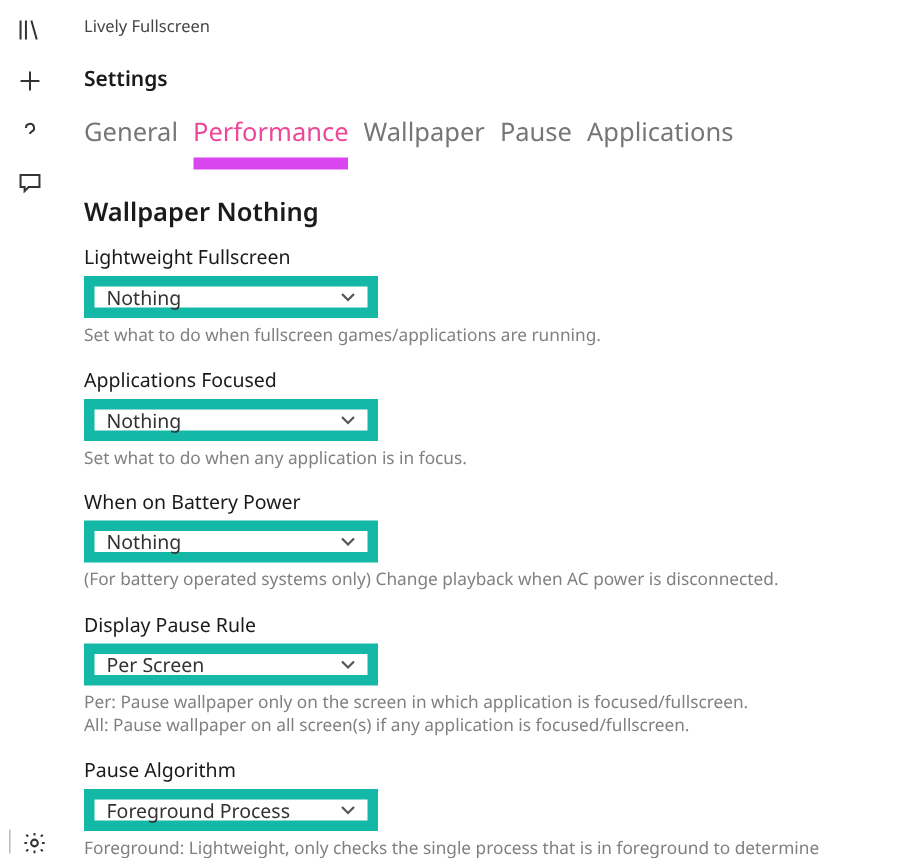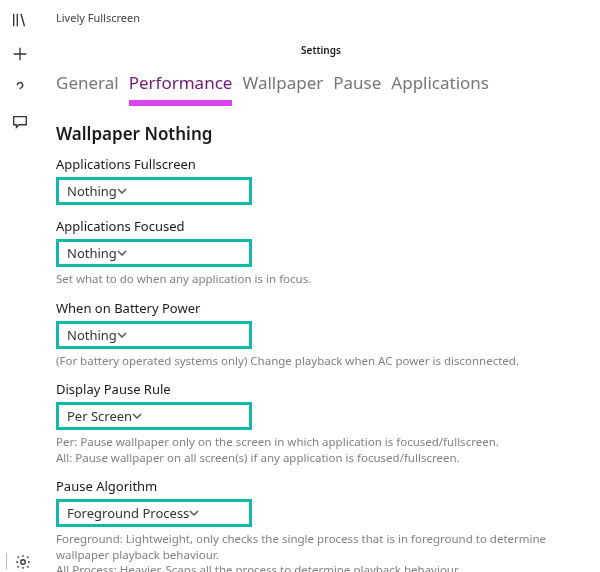--- a/index.html
+++ b/index.html
@@ -37,60 +37,60 @@
       flex: 1;
       padding: 10px 14px 10px 16px;
       overflow: hidden;
     }
     .app-title {
       font-size: 11px;
       color: #444;
       margin-bottom: 18px;
     }
     .page-heading {
-      font-size: 10px;
+      font-size: 14px;
       font-weight: 600;
       margin-bottom: 14px;
-      text-align: center;
     }
     .tabs {
       display: flex;
       gap: 10px;
       margin-bottom: 16px;
     }
     .tab {
       font-size: 17px;
       color: #767676;
       padding-bottom: 6px;
       cursor: pointer;
       font-weight: 400;
     }
     .tab.active {
-      color: #701a75;
-      border-bottom: 6px solid #d946ef;
+      color: #ec4899;
+      border-bottom: 8px solid #d946ef;
     }
     .section-title {
       font-size: 17px;
       font-weight: 600;
       margin-bottom: 10px;
     }
     .setting-block { margin-bottom: 12px; }
     .setting-label {
       font-size: 13px;
       font-weight: 400;
       margin-bottom: 4px;
       color: #1a1a1a;
     }
     .select {
       width: 196px;
       height: 28px;
-      border: 3px solid #14b8a6;
+      border: 7px solid #14b8a6;
       background: #fff;
       display: flex;
       align-items: center;
+      justify-content: space-between;
       padding: 0 8px;
       cursor: pointer;
       font-size: 13px;
       color: #333;
     }
     .select .chevron {
       width: 10px; height: 10px;
       display: flex; align-items: center; justify-content: center;
     }
     .select .chevron svg { width: 10px; height: 10px; stroke: #555; fill: none; stroke-width: 1.5; }
@@ -158,29 +158,30 @@
     <div class="tab">General</div>
     <div class="tab active">Performance</div>
     <div class="tab">Wallpaper</div>
     <div class="tab">Pause</div>
     <div class="tab">Applications</div>
   </div>
 
   <div class="section-title">Wallpaper Nothing</div>
 
   <div class="setting-block">
-    <div class="setting-label">Applications Fullscreen</div>
+    <div class="setting-label">Lightweight Fullscreen</div>
     <div class="select">
       <span>Nothing</span>
       <span class="chevron">
           <svg viewBox="0 0 10 10">
             <path d="M1 3l4 4 4-4"></path>
           </svg>
         </span>
     </div>
+    <div class="hint">Set what to do when fullscreen games/applications are running.</div>
   </div>
 
   <div class="setting-block">
     <div class="setting-label">Applications Focused</div>
     <div class="select">
       <span>Nothing</span>
       <span class="chevron">
           <svg viewBox="0 0 10 10">
             <path d="M1 3l4 4 4-4"></path>
           </svg>

